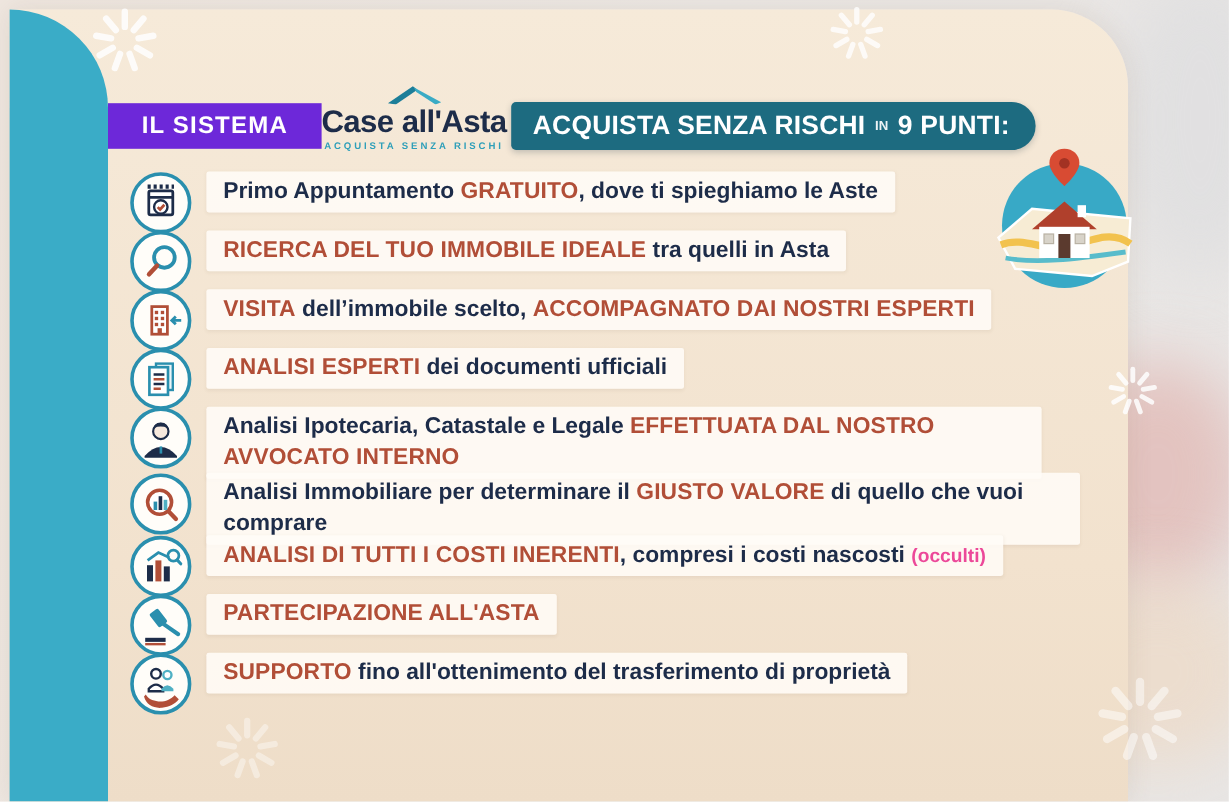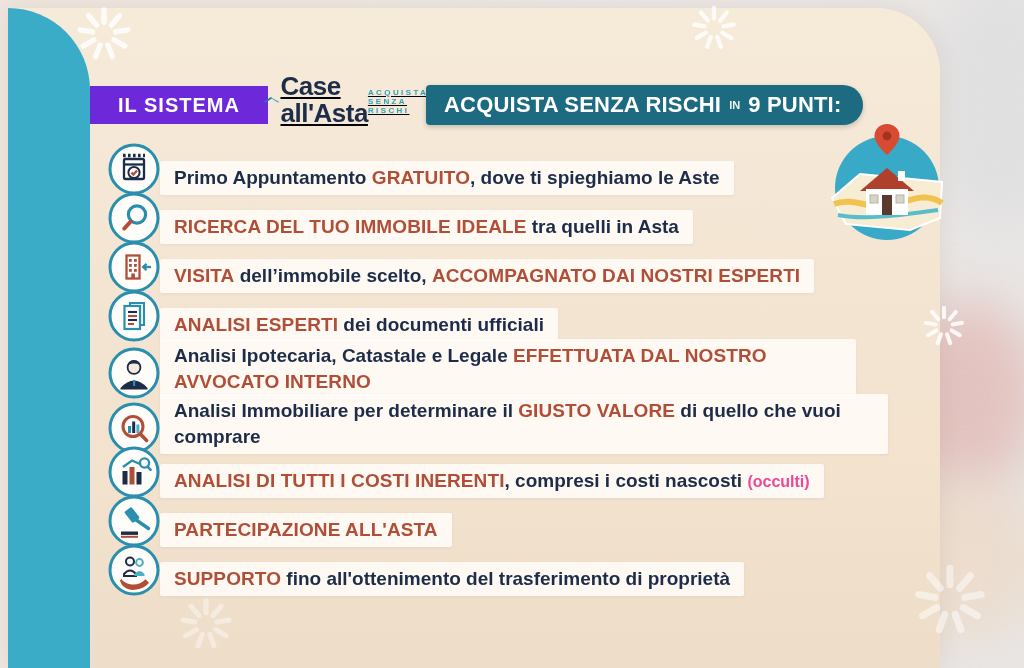--- a/index.html
+++ b/index.html
@@ -33,37 +33,37 @@
   .sparkle{position:absolute;pointer-events:none;}
 
   
   .sistema-box{
     position:absolute;left:90px;top:86px;width:178px;height:38px;
     background:#6d28d9;color:#fff;display:flex;align-items:center;justify-content:center;
     font-size:20px;font-weight:800;letter-spacing:1px;
   }
   .logo{
     position:absolute;left:262px;top:70px;width:166px;height:60px;
-    display:flex;align-items:center;text-decoration:underline;
+    display:flex;flex-direction:column;align-items:center;
   }
   .logo .roof{height:17px;margin-bottom:1px;}
   .logo .brand{font-size:26px;font-weight:800;color:#1d2c49;line-height:1.05;letter-spacing:-.5px;}
   .logo .tagline{font-size:8px;font-weight:700;color:#2f9fb9;letter-spacing:2.4px;margin-top:2px;}
   .title-box{
     position:absolute;left:426px;top:85px;height:40px;
     display:inline-flex;align-items:center;gap:8px;padding:0 22px 0 18px;
     background:#1d6b80;color:#fff;border-radius:4px 20px 20px 4px;
     box-shadow:0 2px 5px rgba(40,60,70,.25);
   }
   .title-box .t-main,.title-box .t-count{font-size:22px;font-weight:800;letter-spacing:.2px;white-space:nowrap;}
   .title-box .t-in{font-size:11px;font-weight:600;opacity:.92;}
 
   
   .points{position:absolute;left:108px;top:0;right:70px;}
-  .row{position:absolute;left:0;display:flex;align-items:flex-end;}
+  .row{position:absolute;left:0;display:flex;align-items:flex-start;gap:12px;}
   .r1{top:143px}.r2{top:192px}.r3{top:241px}.r4{top:290px}
   .r5{top:339px}.r6{top:394px}.r7{top:446px}.r8{top:495px}.r9{top:544px}
   .icon-circle{width:52px;height:52px;flex:none;}
   .strip{
     background:rgba(255,252,247,.88);
     padding:4px 14px;border-radius:2px;
     font-size:19px;line-height:1.38;color:#1d2c49;
     box-shadow:0 1px 3px rgba(120,90,60,.08);
   }
   .w680{max-width:668px;}

